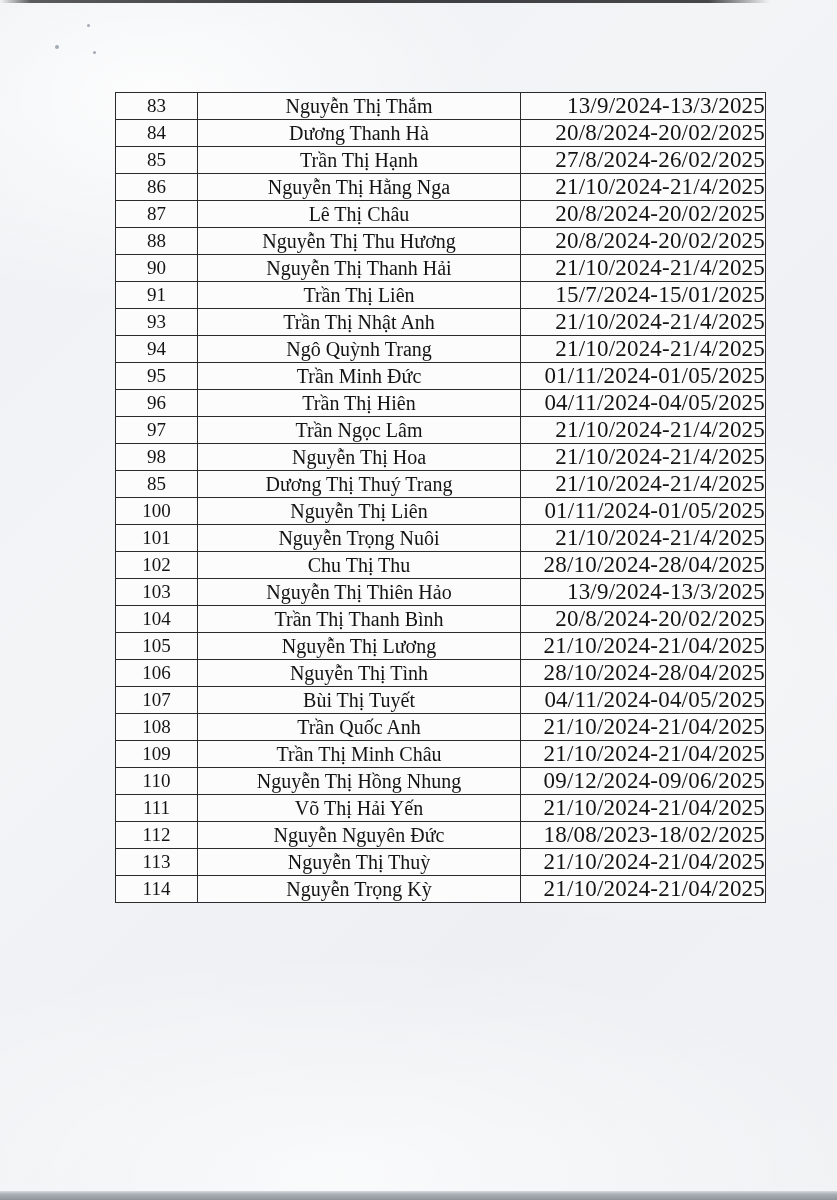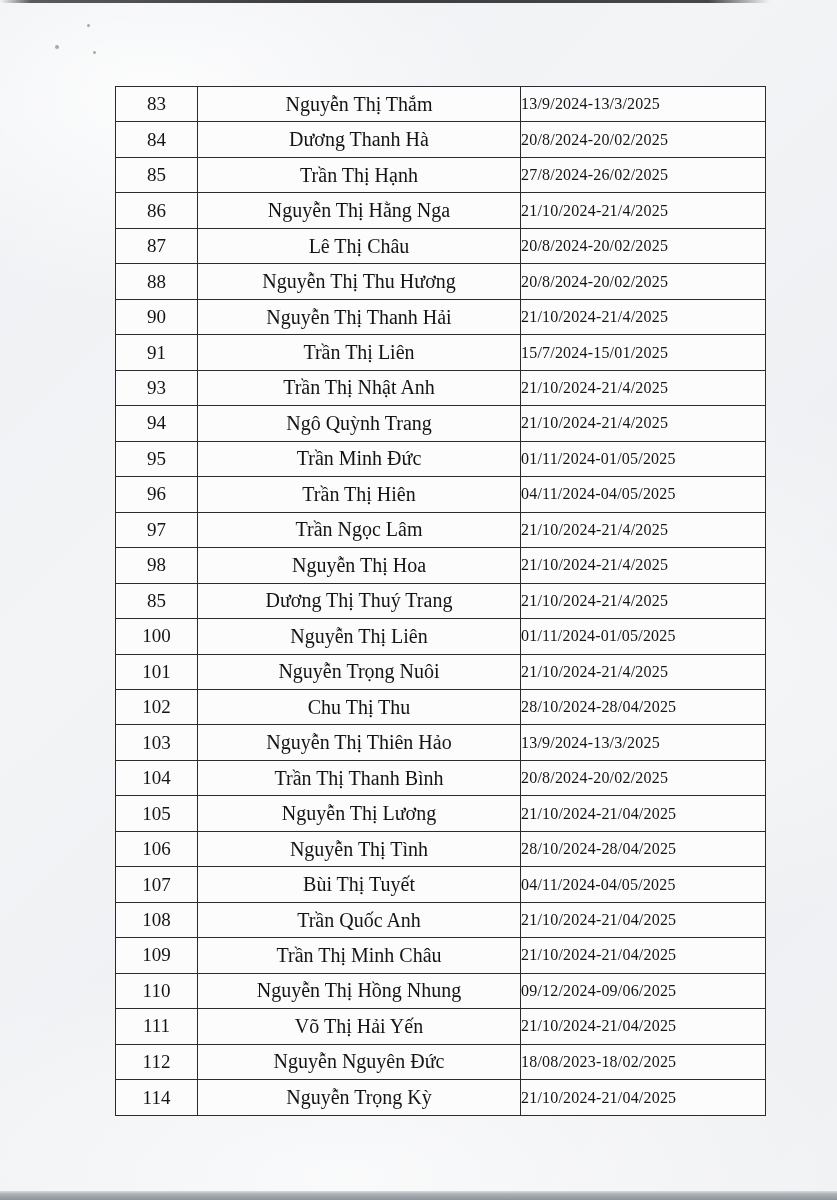--- a/index.html
+++ b/index.html
@@ -47,23 +47,23 @@
     border-radius: 50%;
     background: #878f9a;
     opacity: 0.75;
   }
   .speck.s1 { left: 87px; top: 24px; width: 3px; height: 3px; }
   .speck.s2 { left: 55px; top: 45px; }
   .speck.s3 { left: 93px; top: 51px; width: 3px; height: 3px; }
   table.roster {
     position: absolute;
     left: 115px;
-    top: 86px;
+    top: 92px;
     width: 647px;
-    height: 1030px;
+    height: 779px;
     border-collapse: collapse;
     table-layout: fixed;
     background: #fcfcfd;
   }
   table.roster td {
     border: 1.6px solid #2b2b2d;
     padding: 0;
     color: #141414;
     vertical-align: middle;
     white-space: nowrap;
@@ -75,23 +75,23 @@
     font-size: 19px;
   }
   td.name {
     width: 322px;
     text-align: center;
     padding-left: 37px;
     font-size: 20px;
   }
   td.period {
     width: 244px;
-    text-align: left;
+    text-align: right;
     padding-left: 6px;
-    font-size: 16px;
+    font-size: 23px;
     letter-spacing: 0.2px;
     font-family: Liberation Serif, serif;
   }
 </style>
 </head>
 <body>
 
 <div class="page">
 
   <div class="top-scan-line"></div>
@@ -237,20 +237,25 @@
         <td class="no">111</td>
         <td class="name">Võ Thị Hải Yến</td>
         <td class="period">21/10/2024-21/04/2025</td>
       </tr>
         <tr>
         <td class="no">112</td>
         <td class="name">Nguyễn Nguyên Đức</td>
         <td class="period">18/08/2023-18/02/2025</td>
       </tr>
         <tr>
+        <td class="no">113</td>
+        <td class="name">Nguyễn Thị Thuỳ</td>
+        <td class="period">21/10/2024-21/04/2025</td>
+      </tr>
+        <tr>
         <td class="no">114</td>
         <td class="name">Nguyễn Trọng Kỳ</td>
         <td class="period">21/10/2024-21/04/2025</td>
       </tr>
       </tbody>
   </table>
 
   <div class="bottom-scan-band"></div>
 
 </div>

